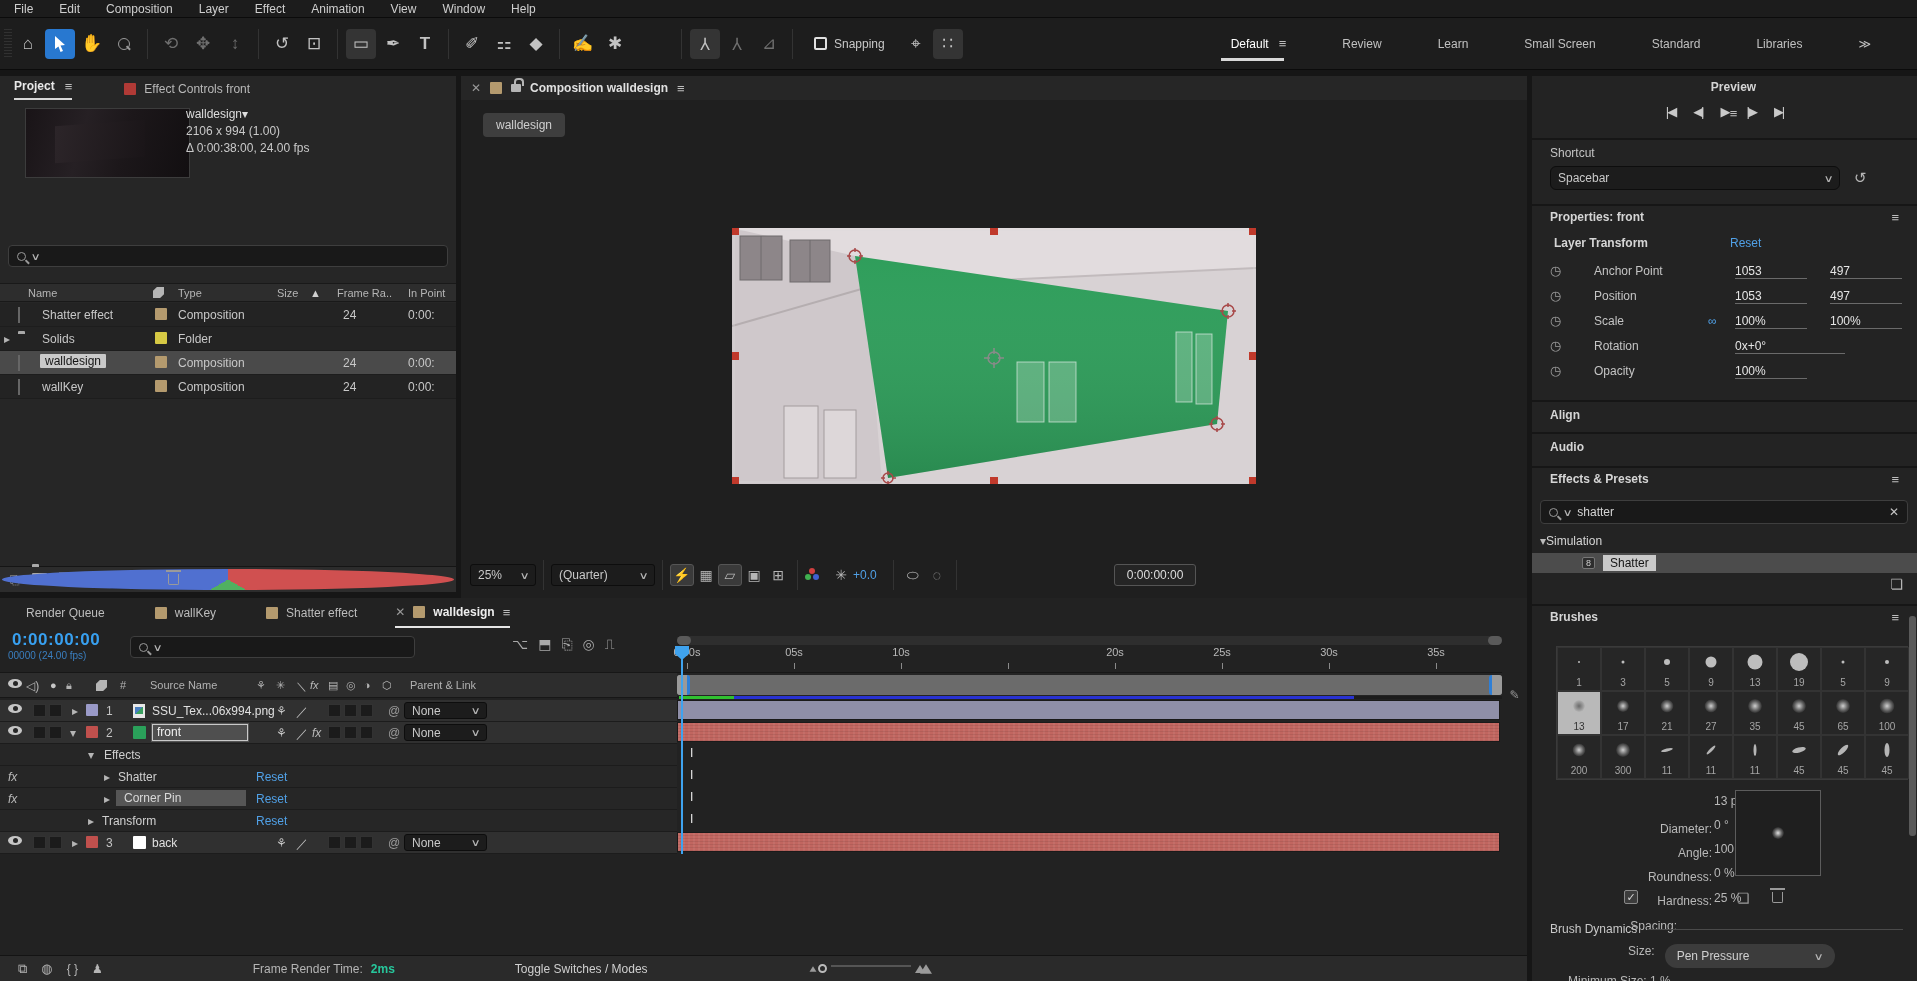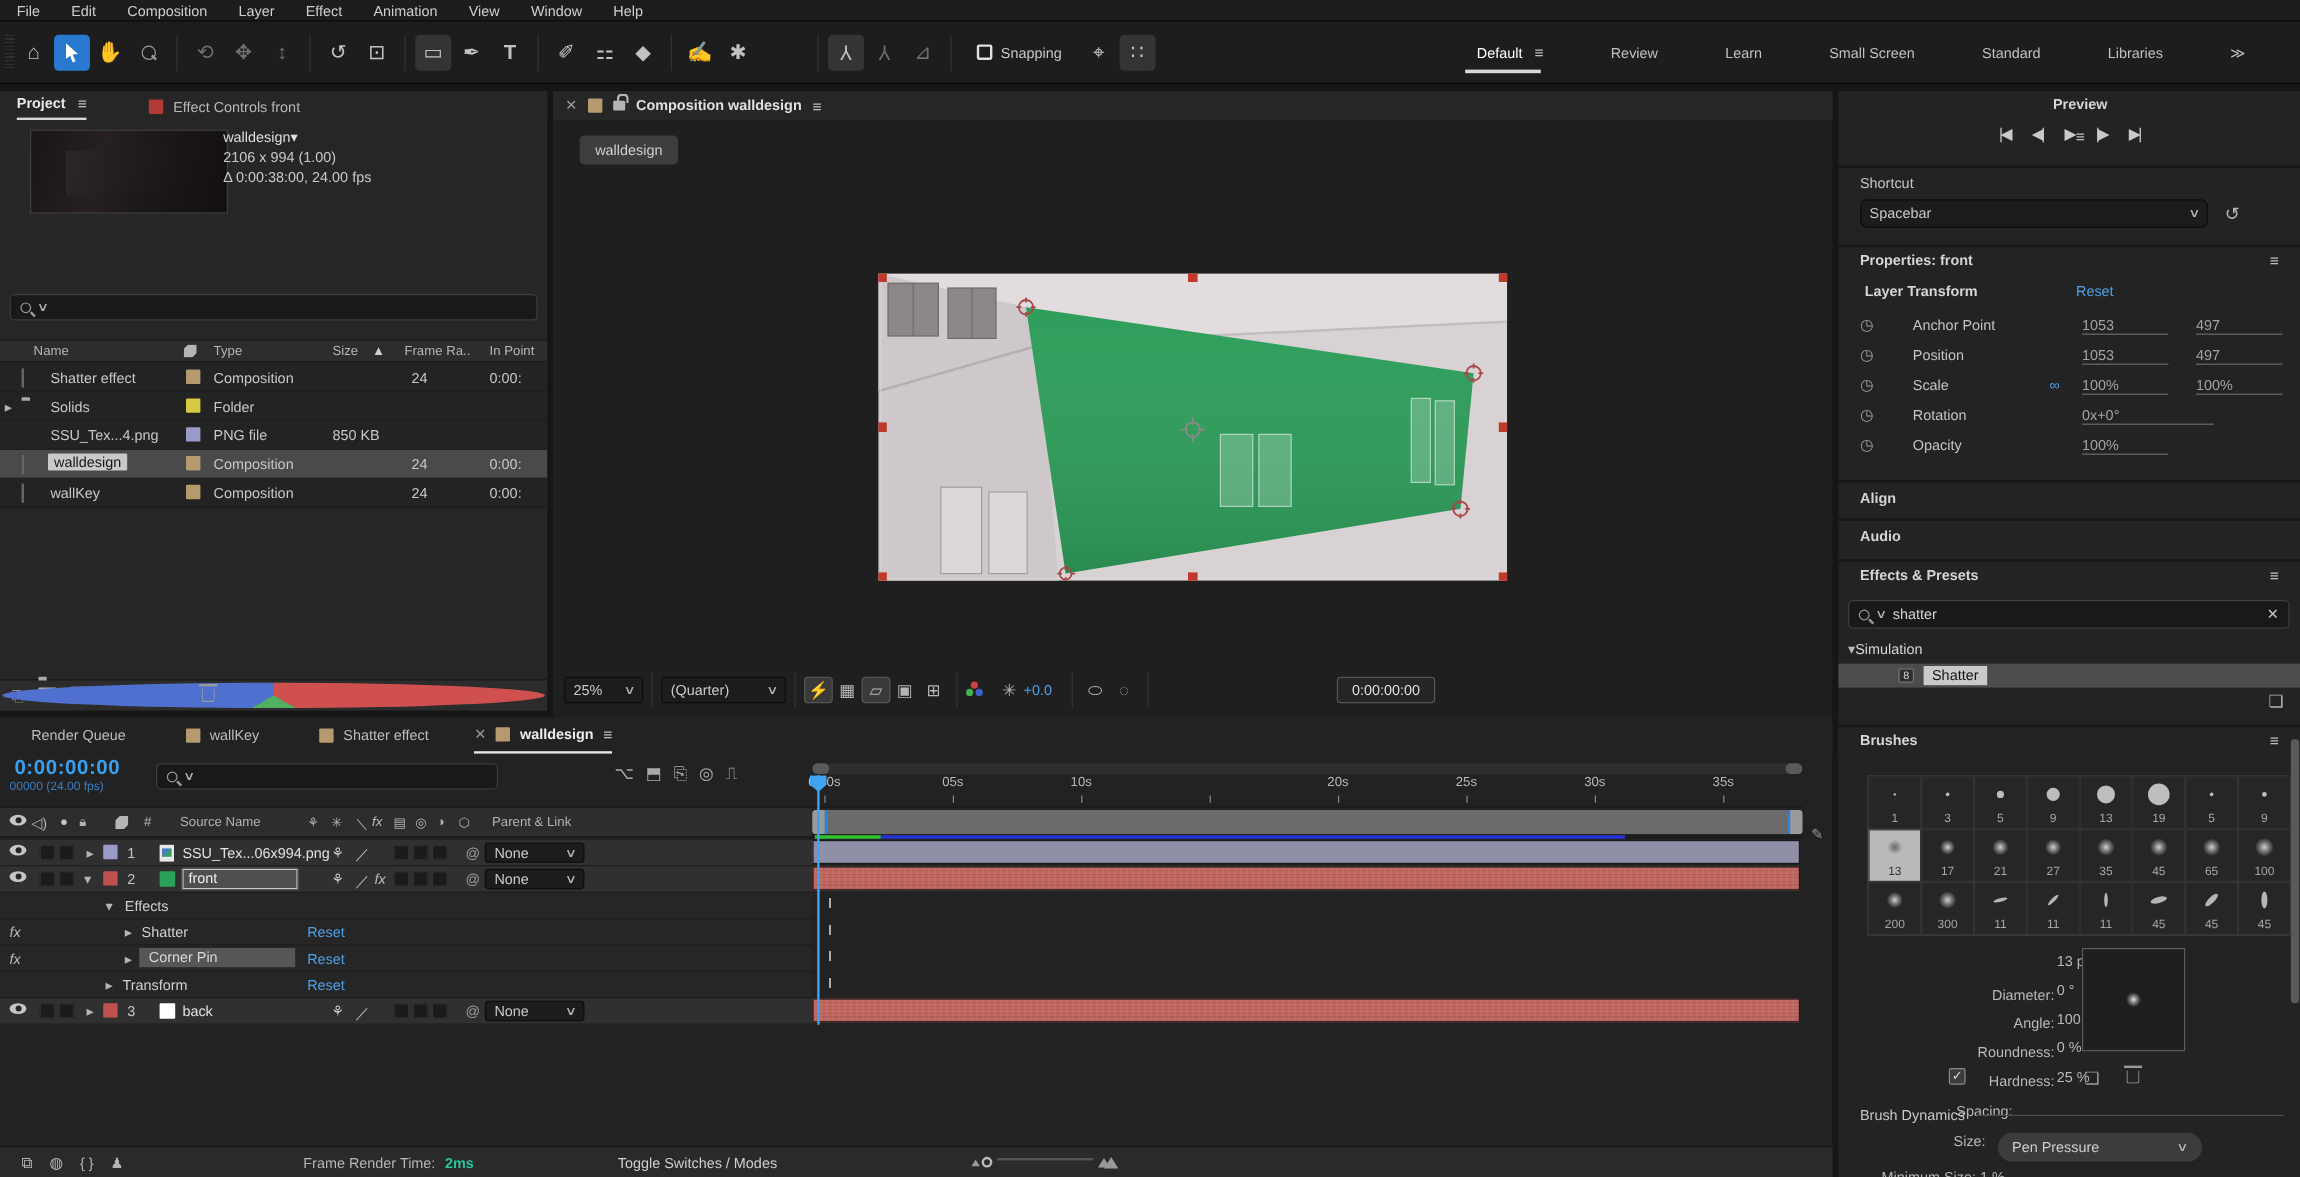--- a/index.html
+++ b/index.html
@@ -85,21 +85,21 @@
   .tcbox { border:1px solid #555; border-radius:3px; background:#252525; padding:3px 12px; color:#dedede; }
 
   
   .right { left:1532px; top:76px; width:385px; height:905px; background:#232323; }
   .rrow { position:absolute; left:0; width:100%; }
   .transport { display:flex; justify-content:center; gap:18px; color:#c9c9c9; font-size:13px; }
   .transport span { letter-spacing:-2px; }
   .propline { position:absolute; height:25px; width:100%; }
   .propline .stopwatch { position:absolute; left:18px; top:3px; }
   .propline .plabel { position:absolute; left:62px; top:4px; color:#c4c4c4; }
-  .pval { position:absolute; top:4px; width:72px; color:#a3a3a3; border-bottom:1px solid #6a6a6a; }
+  .pval { position:absolute; top:4px; width:72px; color:#e5e5e5; border-bottom:1px solid #6a6a6a; }
   .shatter-row { background:#4c4c4c; display:flex; align-items:center; gap:8px; padding-left:50px; }
   .badge8 { background:#2e2e2e; border:1px solid #777; color:#cfcfcf; font-size:9px; padding:0 3px; border-radius:2px; }
   .shatterchip { background:#c9c9c9; color:#141414; padding:1px 7px; }
   .bgrid { position:absolute; left:24px; top:570px; width:352px; border:1px solid #3a3a3a; display:grid; grid-template-columns:repeat(8,44px); }
   .bcell { height:44px; border:1px solid #333; background:#262626; display:flex; flex-direction:column; align-items:center; justify-content:flex-end; padding-bottom:2px; position:relative; }
   .bcell.sel { background:#b9b9b9; }
   .bcell.sel .bnum { color:#333; }
   .bnum { font-size:10px; color:#a5a5a5; }
   .dothard { background:#bdbdbd; border-radius:50%; position:absolute; left:50%; top:14px; transform:translate(-50%,-50%); }
   .dotsoft { position:absolute; left:50%; top:14px; transform:translate(-50%,-50%); background:radial-gradient(circle,#cfcfcf 0%, rgba(160,160,160,.5) 45%, transparent 75%); border-radius:50%; }
@@ -266,27 +266,20 @@
         <span style="left:178px;">Composition</span>
         <span style="left:343px;">24</span>
         <span style="left:408px;">0:00:</span>
       </div>
       <div class="prow">
         <span style="left:4px;color:#b5b5b5;">▸</span>
         <i class="icon-folder" style="left:18px;"></i>
         <span style="left:42px;">Solids</span>
         <i class="sq" style="left:155px;background:#d6c944;"></i>
         <span style="left:178px;">Folder</span>
-      </div>
-      <div class="prow">
-        <i class="icon-img" style="left:20px;"></i>
-        <span style="left:42px;">SSU_Tex...4.png</span>
-        <i class="sq" style="left:155px;background:#9a9ac8;"></i>
-        <span style="left:178px;">PNG file</span>
-        <span style="left:277px;">850 KB</span>
       </div>
       <div class="prow sel">
         <i class="icon-comp" style="left:18px;"></i>
         <span class="namechip" style="left:40px;">walldesign</span>
         <i class="sq" style="left:155px;background:#b49a6e;"></i>
         <span style="left:178px;">Composition</span>
         <span style="left:343px;">24</span>
         <span style="left:408px;">0:00:</span>
       </div>
       <div class="prow">

